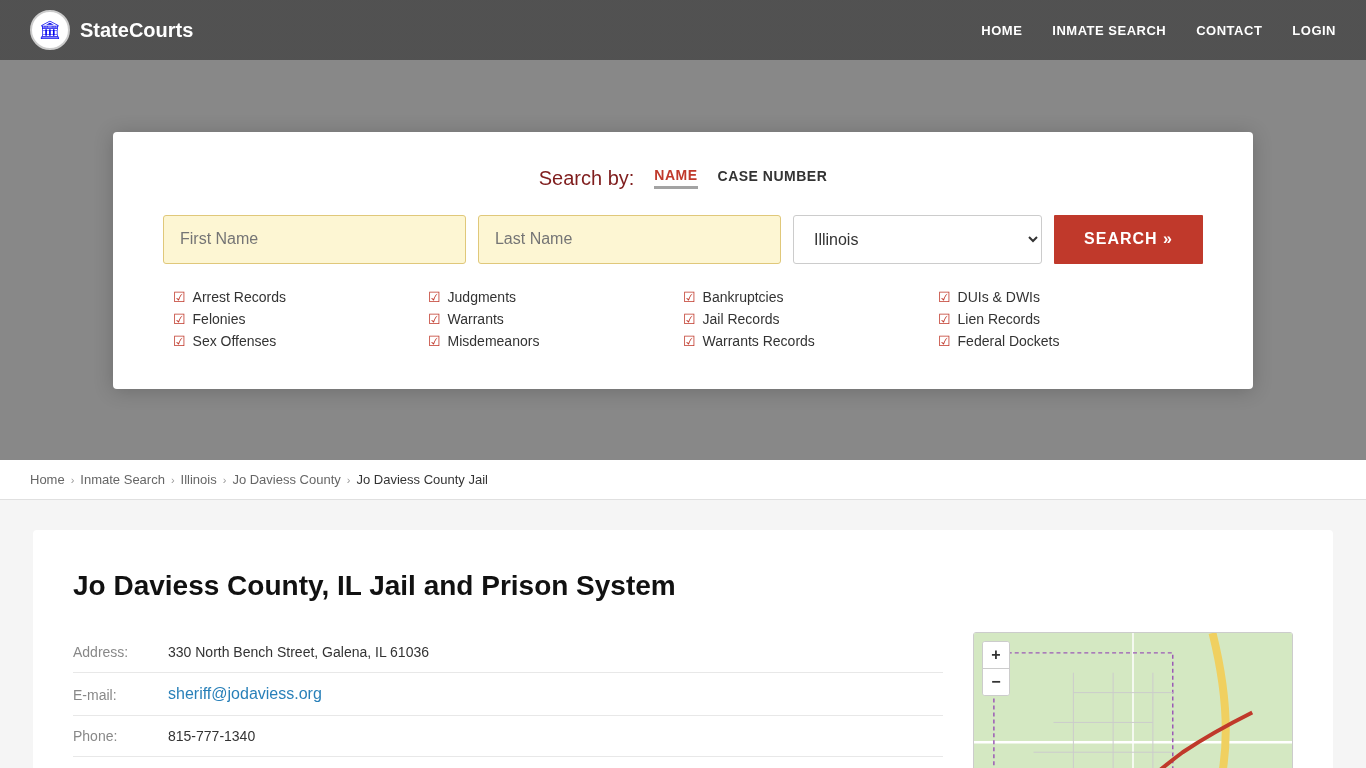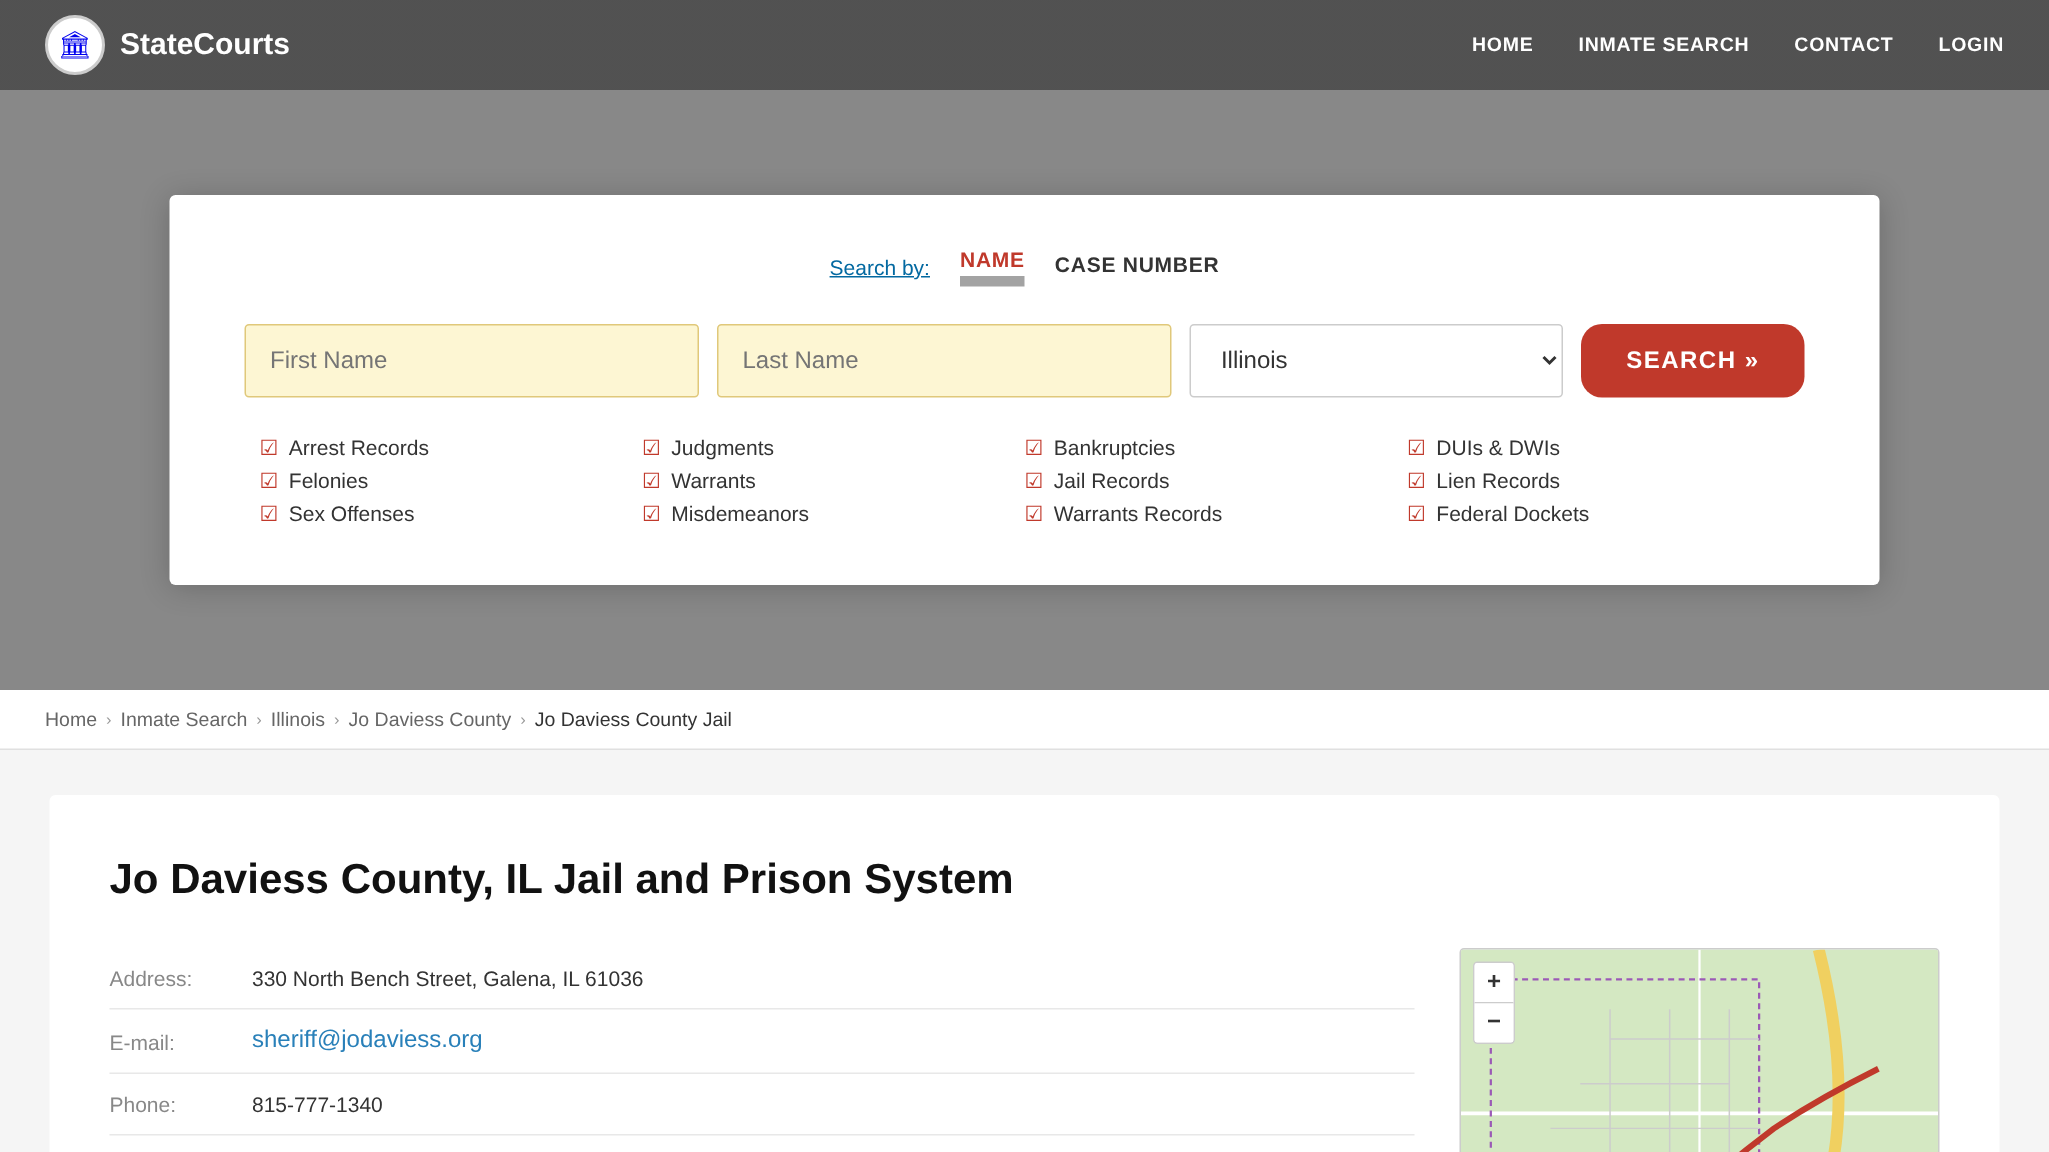--- a/index.html
+++ b/index.html
@@ -97,34 +97,33 @@
       color: #222;
     }
     .search-by-row {
       display: flex;
       align-items: center;
       justify-content: center;
       gap: 20px;
       margin-bottom: 25px;
     }
     .search-by-label {
-      color: #0369a1;
-      font-size: 14px;
-      text-decoration: underline;
+      color: #7f1d1d;
+      font-size: 20px;
     }
     .search-tab {
       font-size: 14px;
       font-weight: bold;
       cursor: pointer;
       padding-bottom: 3px;
       letter-spacing: 0.5px;
     }
     .search-tab.active {
       color: #c0392b;
-      border-bottom: 7px solid #a3a3a3;
+      border-bottom: 3px solid #a3a3a3;
     }
     .search-tab.inactive {
       color: #333;
       border-bottom: 2px solid transparent;
     }
     .search-inputs {
       display: flex;
       gap: 12px;
       margin-bottom: 25px;
     }
@@ -150,21 +149,21 @@
       cursor: pointer;
     }
     .search-btn {
       background: #c0392b;
       color: #fff;
       border: none;
       padding: 14px 30px;
       font-size: 16px;
       font-weight: bold;
       letter-spacing: 1px;
-      border-radius: 14px;
+      border-radius: 1px;
       cursor: pointer;
       white-space: nowrap;
     }
 
     
     .features-grid {
       display: grid;
       grid-template-columns: repeat(4, 1fr);
       gap: 6px 0;
       padding: 0 10px;

